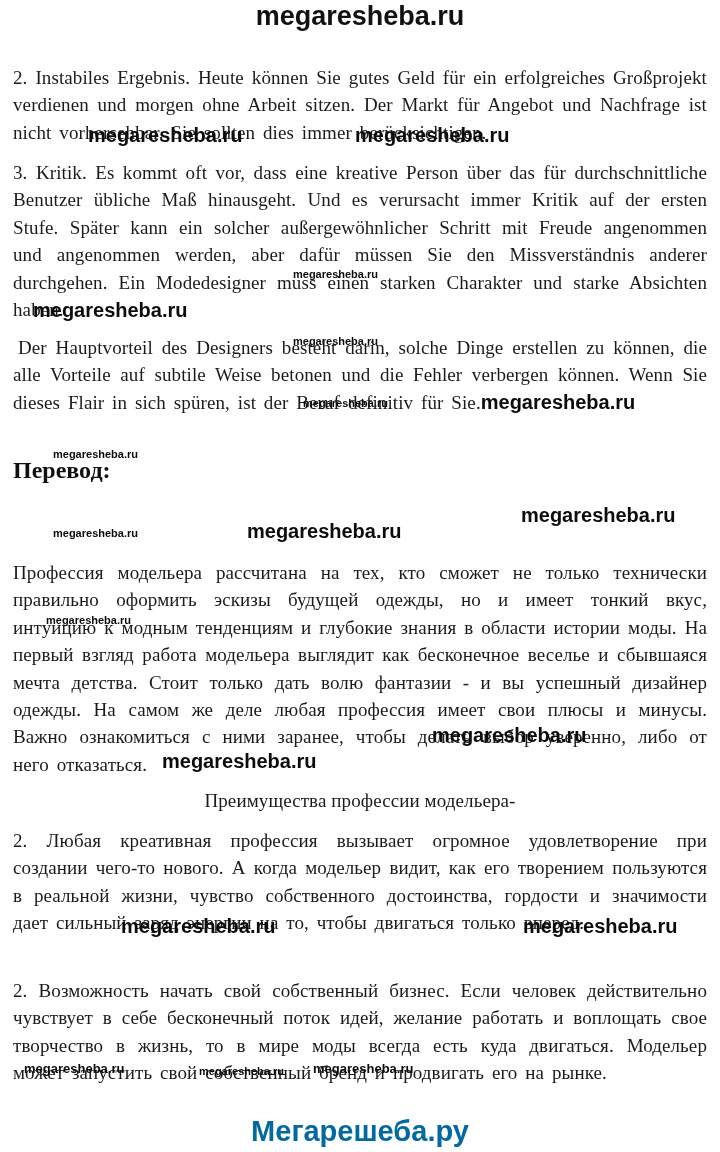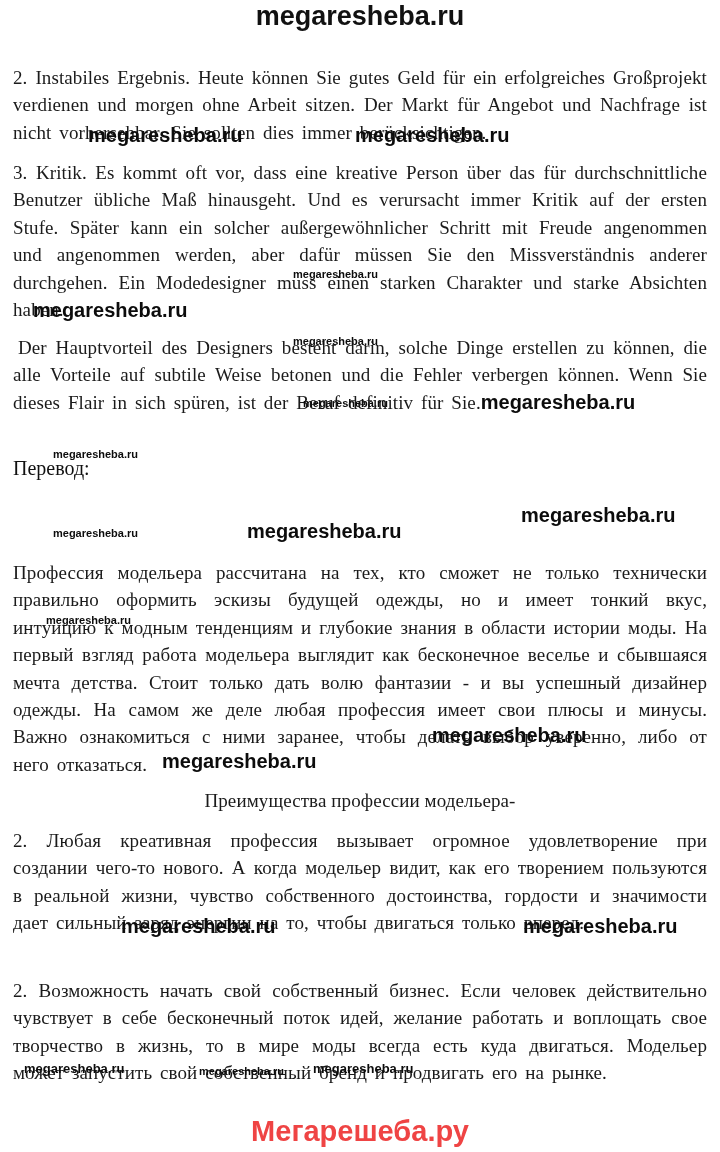--- a/index.html
+++ b/index.html
@@ -44,22 +44,22 @@
   }
   .para.noju {
     text-align: center;
     word-spacing: normal;
   }
   .indent1 { text-indent: 5px; }
   .h-translation {
     position: absolute;
     left: 13px;
     top: 457px;
-    font-size: 20px;
-    font-weight: 400;
+    font-size: 24px;
+    font-weight: 700;
     color: #111111;
   }
   .wm {
     position: absolute;
     font-family: "Liberation Sans", sans-serif;
     font-weight: 700;
     white-space: nowrap;
     color: #0c0c0c;
   }
   .wm-lg { font-size: 20px; line-height: 20px; }
@@ -77,21 +77,21 @@
   .footer-title {
     position: absolute;
     top: 1114px;
     left: 0;
     width: 100%;
     text-align: center;
     font-family: "Liberation Sans", sans-serif;
     font-weight: 700;
     font-size: 29px;
     line-height: 34px;
-    color: #ef4444;
+    color: #0369a1;
   }
 </style>
 </head>
 <body>
 
 <div class="page">
 
   <div class="page-title">megaresheba.ru</div>
 
   <p class="para" style="top:45px">2. Instabiles Ergebnis. Heute können Sie gutes Geld für ein erfolgreiches Großprojekt verdienen und morgen ohne Arbeit sitzen. Der Markt für Angebot und Nachfrage ist nicht vorhersehbar. Sie sollten dies immer berücksichtigen.</p>

